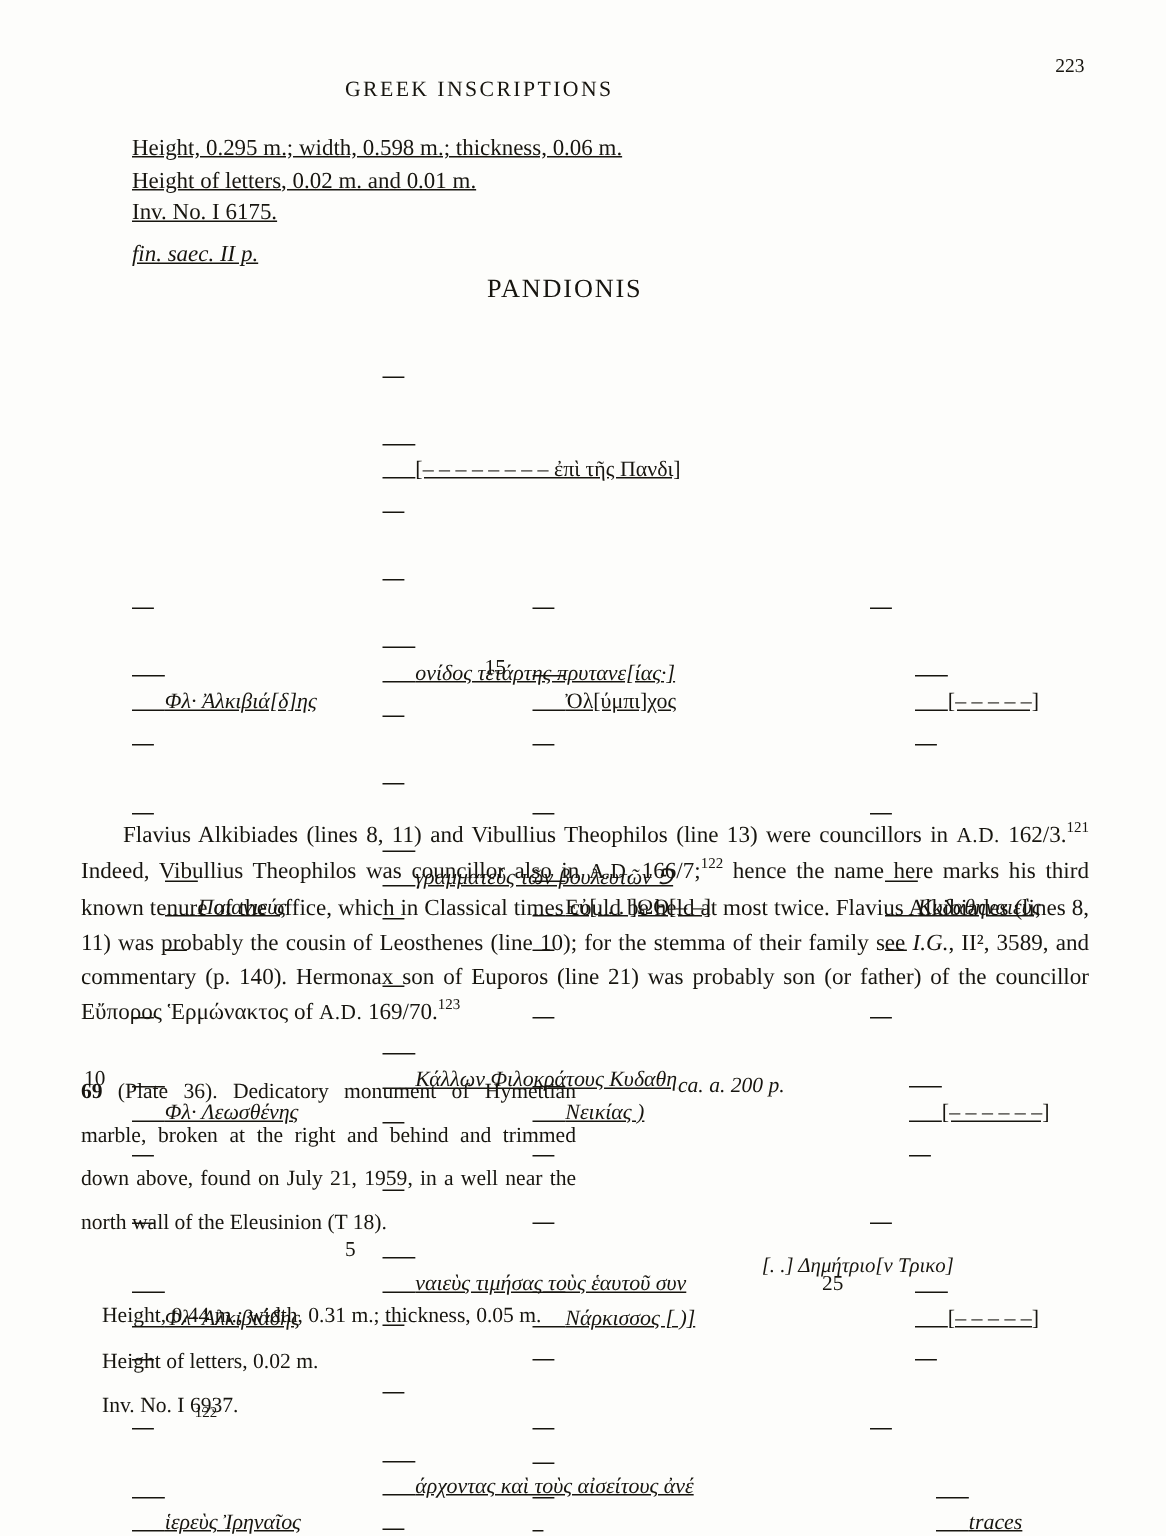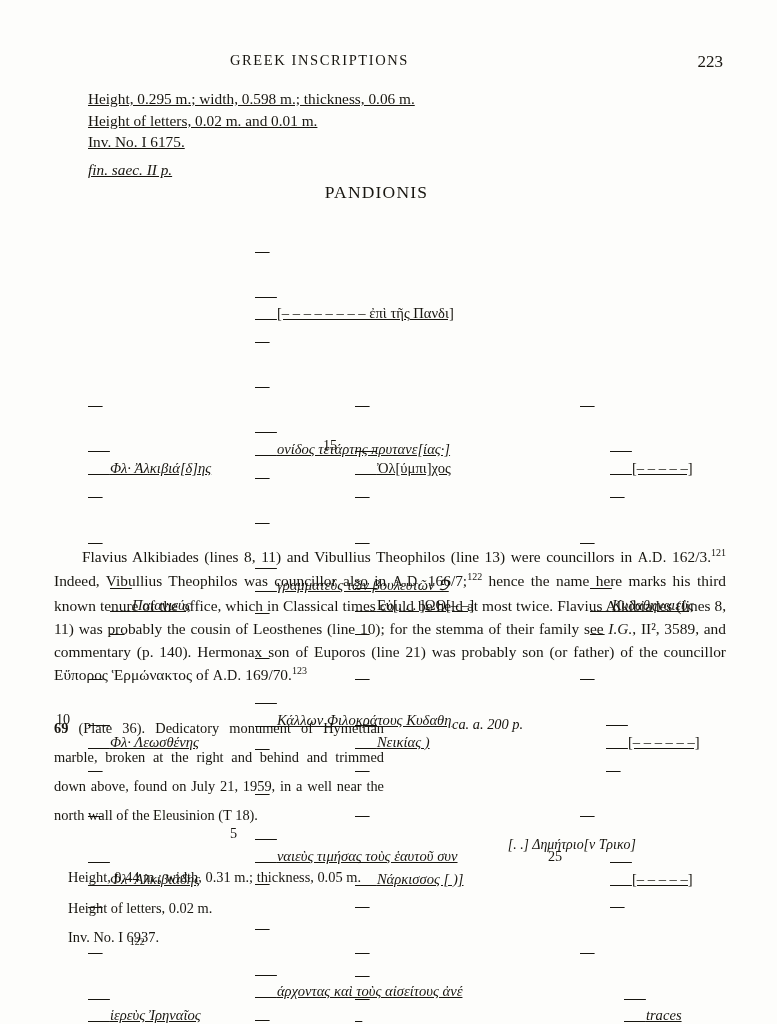--- a/index.html
+++ b/index.html
@@ -25,23 +25,23 @@
     position: absolute;
     top: 52px;
     left: 0;
     width: 639px;
     text-align: center;
     font-size: 14.5px;
     letter-spacing: 1.6px;
   }
   .folio {
     position: absolute;
-    top: 52px;
+    top: 36px;
     right: 54px;
-    font-size: 17px;
+    font-size: 13px;
   }
   
   .col {
     position: absolute;
     text-decoration: underline;
   }
   .lead {
     font-size: 15.3px;
     line-height: 21.5px;
   }

